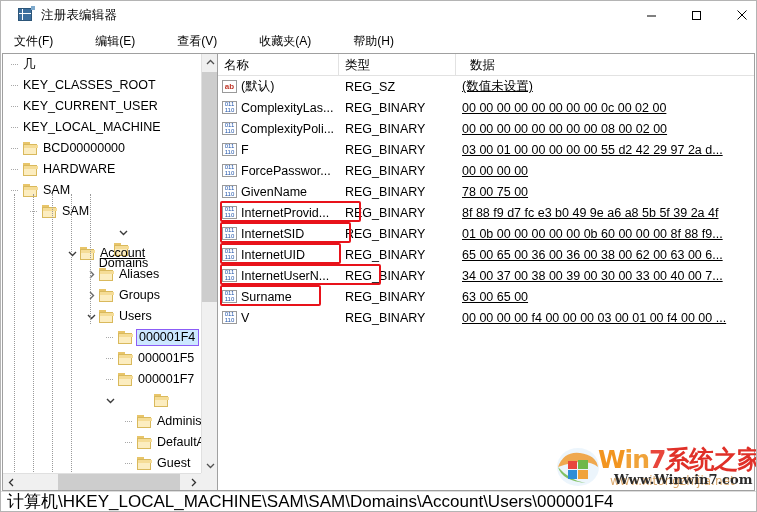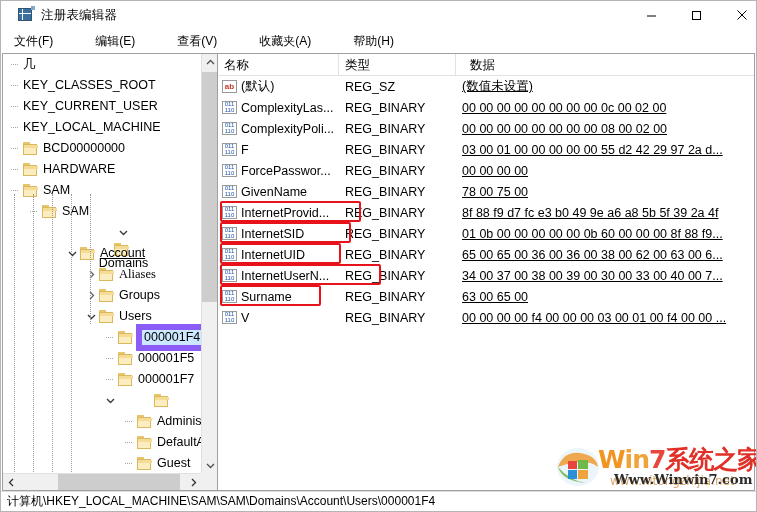--- a/index.html
+++ b/index.html
@@ -105,21 +105,21 @@
   .tree-row {
     position: relative;
     height: 21px;
     display: flex; align-items: center;
     white-space: nowrap;
     font-size: 12.5px;
     color: #000000;
   }
   .tree-row.sel .lbl {
     background: #cce8ff;
-    border: 6px solid #8b5cf6;
+    border: 1px solid #8b5cf6;
     padding: 0 3px 0 2px;
     margin-left: -2px;
   }
   .tw {
     width: 16px; height: 21px;
     display: inline-flex; align-items: center; justify-content: center;
     flex: 0 0 auto;
   }
   .tw svg { display:block; }
   .folder {
@@ -265,21 +265,21 @@
   }
 
   
   .statusbar {
     position: absolute; bottom: 0; left: 0;
     width: 755px; height: 20px;
     background: #ffffff;
     border-top: 1px solid #dcdcdc;
     display: flex; align-items: center;
     padding-left: 6px;
-    font-size: 12px;
+    font-size: 17px;
     color: #000000;
     white-space: nowrap;
   }
 
   
   .watermark {
     position: absolute;
     right: 4px; bottom: 14px;
     width: 200px; height: 56px;
     z-index: 40;
@@ -461,21 +461,21 @@
               <svg width="9" height="7" viewBox="0 0 9 7">
                 <polyline points="1,2 4.5,5.5 8,2" fill="none" stroke="#3c3c3c" stroke-width="1.4"></polyline>
               </svg>
             </span>
             <span class="folder">
               <span class="tab"></span>
               <span class="body"></span>
             </span>
             <span class="lbl">Account</span>
           </div>
-          <div class="tree-row" style="padding-left: 80px; font-family: Liberation Serif, serif;">
+          <div class="tree-row" style="padding-left: 80px;">
             <span class="tw">
               <svg width="7" height="9" viewBox="0 0 7 9">
                 <polyline points="2,1 5.5,4.5 2,8" fill="none" stroke="#6a6a6a" stroke-width="1.4"></polyline>
               </svg>
             </span>
             <span class="folder">
               <span class="tab"></span>
               <span class="body"></span>
             </span>
             <span class="lbl">Aliases</span>

